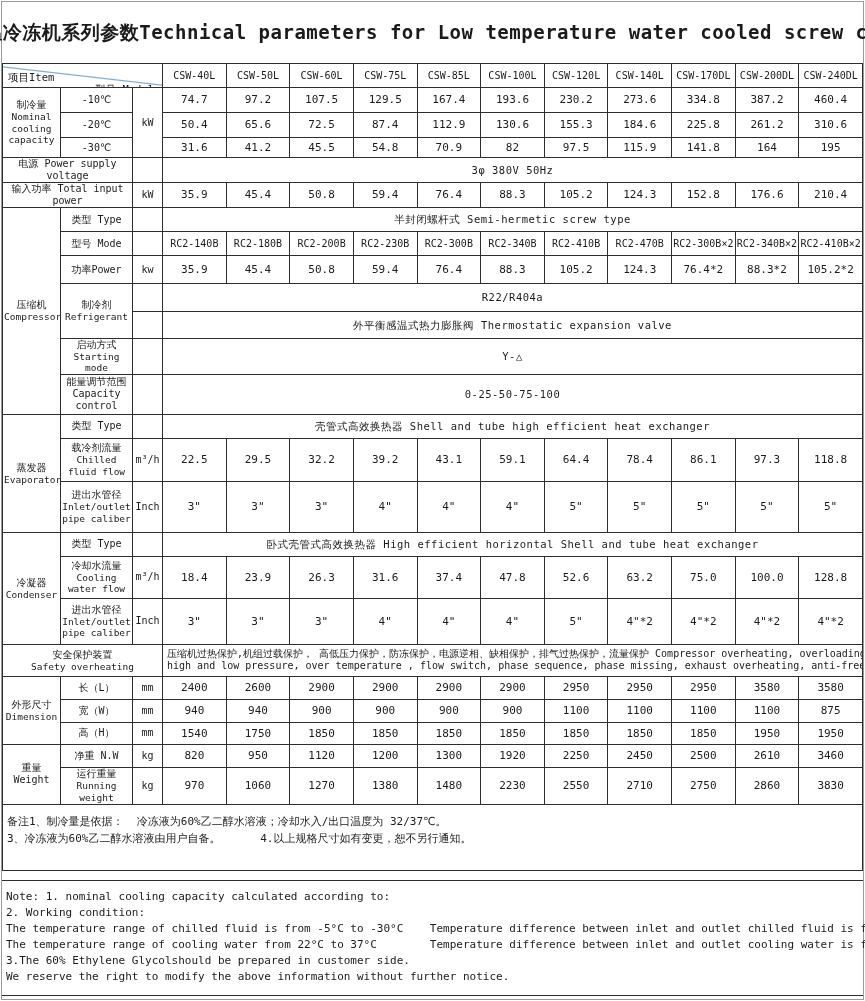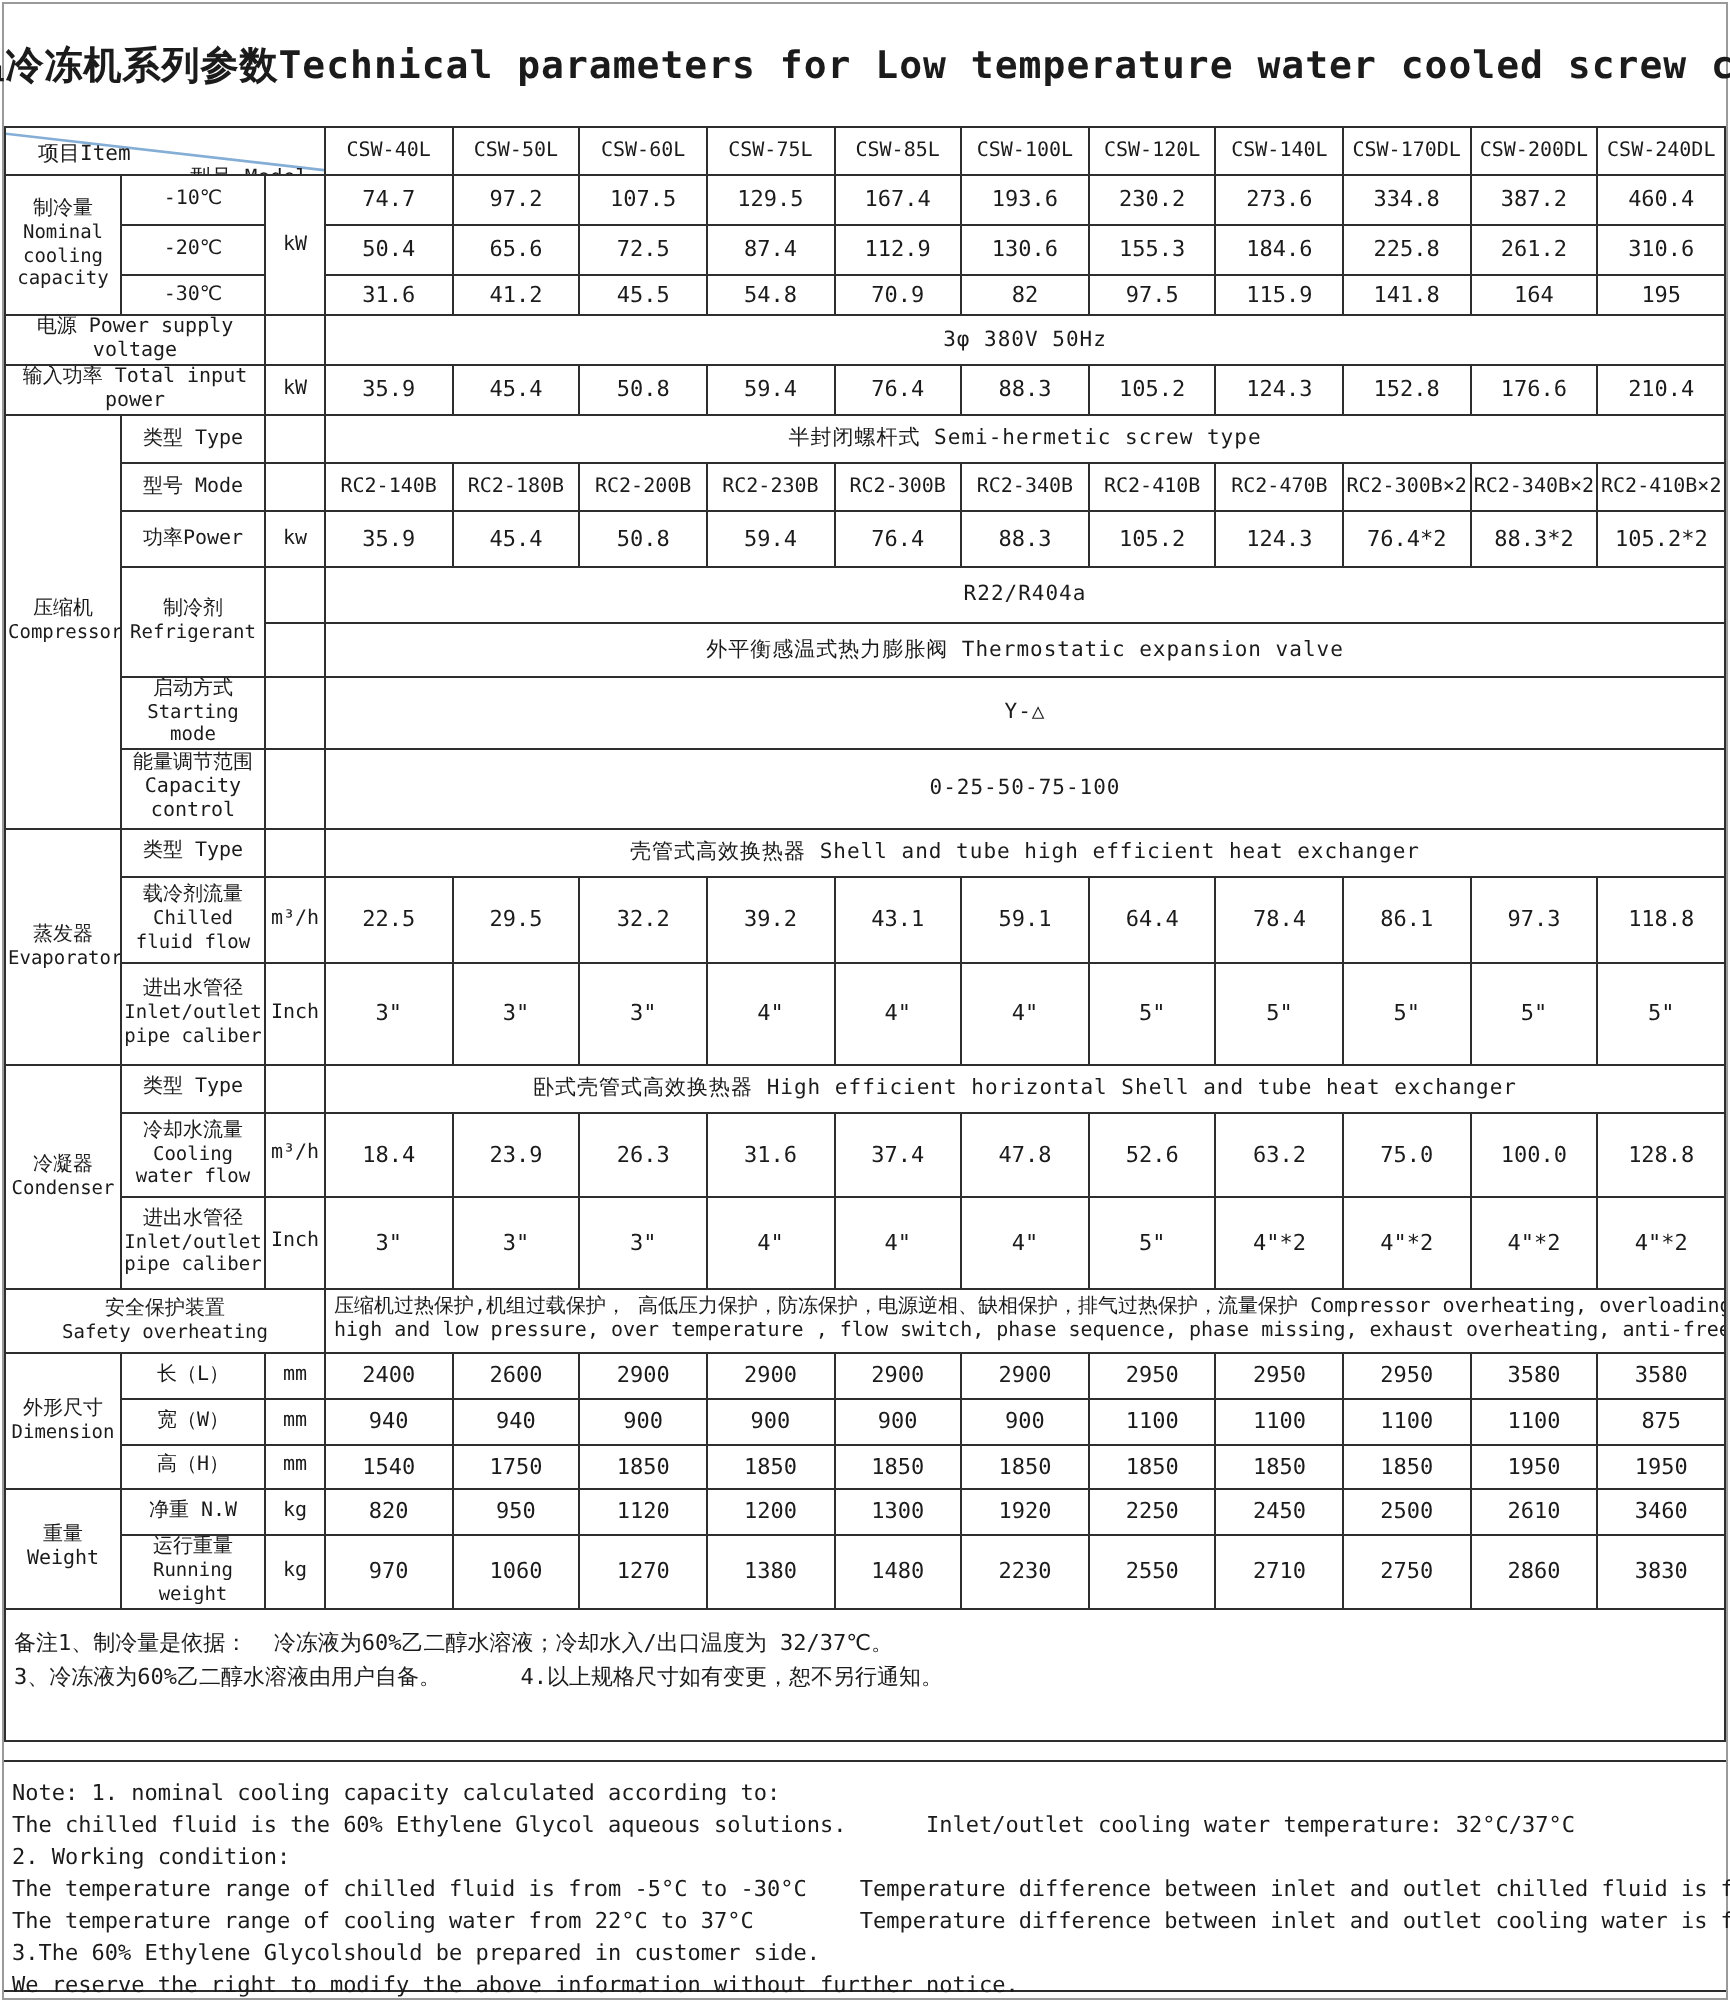--- a/index.html
+++ b/index.html
@@ -14,21 +14,21 @@
   td .en{display:block;font-size:9.5px;}
   .val{font-size:11px;}
   .model{font-size:10px;}
   .unit{font-size:10px;}
   .spanv{font-size:10.5px;letter-spacing:0.5px;}
   .safety-cell{text-align:left;padding:1px 4px;}
   .safety-cell .l1{white-space:nowrap;font-size:10px;}
   .safety-cell .l2{white-space:nowrap;font-size:10px;text-align:center;}
   .corner{position:relative;padding:0;}
   .corner svg{position:absolute;left:0;top:0;width:100%;height:100%;}
-  .c-item{position:absolute;left:16px;bottom:3px;font-size:10.5px;}
+  .c-item{position:absolute;left:5px;bottom:3px;font-size:10.5px;}
   .c-model{position:absolute;right:8px;top:19px;font-size:10.5px;}
   .notes-cn{border-left:1px solid #2e2e2e;border-right:1px solid #2e2e2e;border-bottom:1px solid #2e2e2e;
     padding:8px 6px 22px 4px;font-size:11px;line-height:1.6;}
   .notes-cn div{white-space:pre;}
   .gap{height:9px;}
   .notes-en{border:1px solid #2e2e2e;border-left:none;border-right:none;height:116px;
     padding:8px 4px 12px 4px;font-size:11px;line-height:1.45;box-sizing:border-box;}
   .notes-en div{white-space:pre;}
 </style>
 </head>
@@ -395,21 +395,20 @@
 
   <div class="notes-cn">
       <div>备注1、制冷量是依据：  冷冻液为60%乙二醇水溶液；冷却水入/出口温度为 32/37℃。</div>
       <div>3、冷冻液为60%乙二醇水溶液由用户自备。      4.以上规格尺寸如有变更，恕不另行通知。</div>
     </div>
 
   <div class="gap"></div>
 
   <div class="notes-en">
       <div>Note: 1. nominal cooling capacity calculated according to:</div>
-      <div>The chilled fluid is the 60% Ethylene Glycol aqueous solutions.      Inlet/outlet cooling water temperature: 32°C/37°C</div>
       <div>2. Working condition:</div>
       <div>The temperature range of chilled fluid is from -5°C to -30°C    Temperature difference between inlet and outlet chilled fluid is from 2.5°C to 10°C</div>
       <div>The temperature range of cooling water from 22°C to 37°C        Temperature difference between inlet and outlet cooling water is from 3.5°C to 10°C</div>
       <div>3.The 60% Ethylene Glycolshould be prepared in customer side.</div>
       <div>We reserve the right to modify the above information without further notice.</div>
     </div>
 
 </div>
 
 </body></html>

